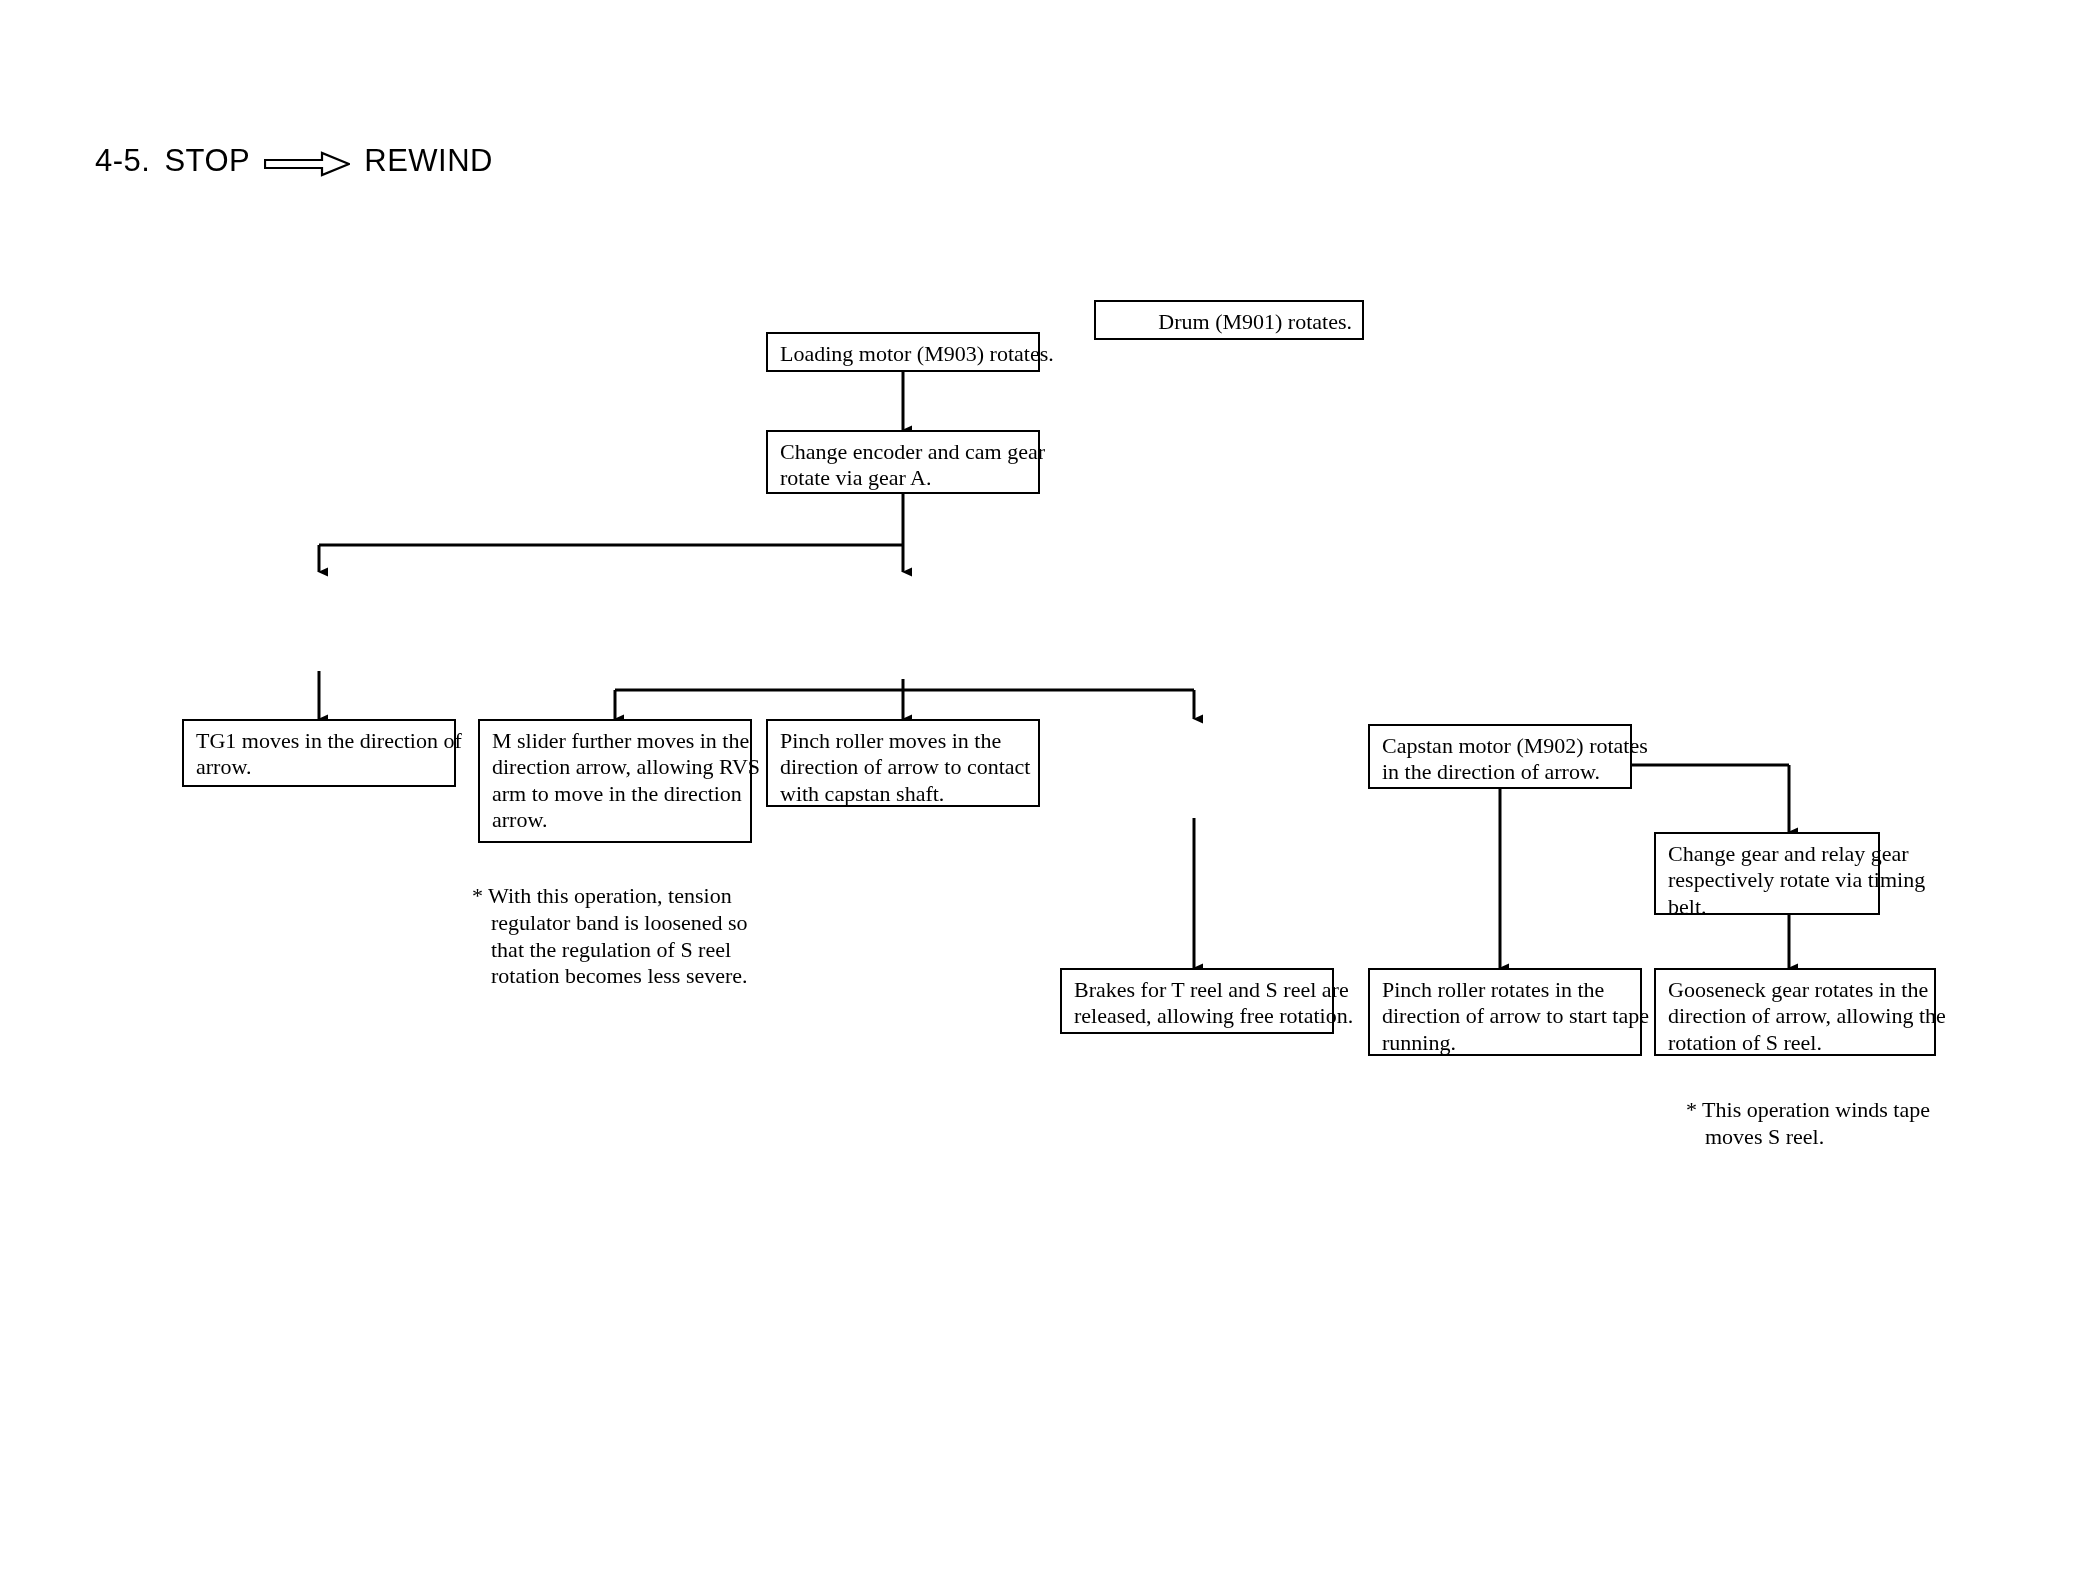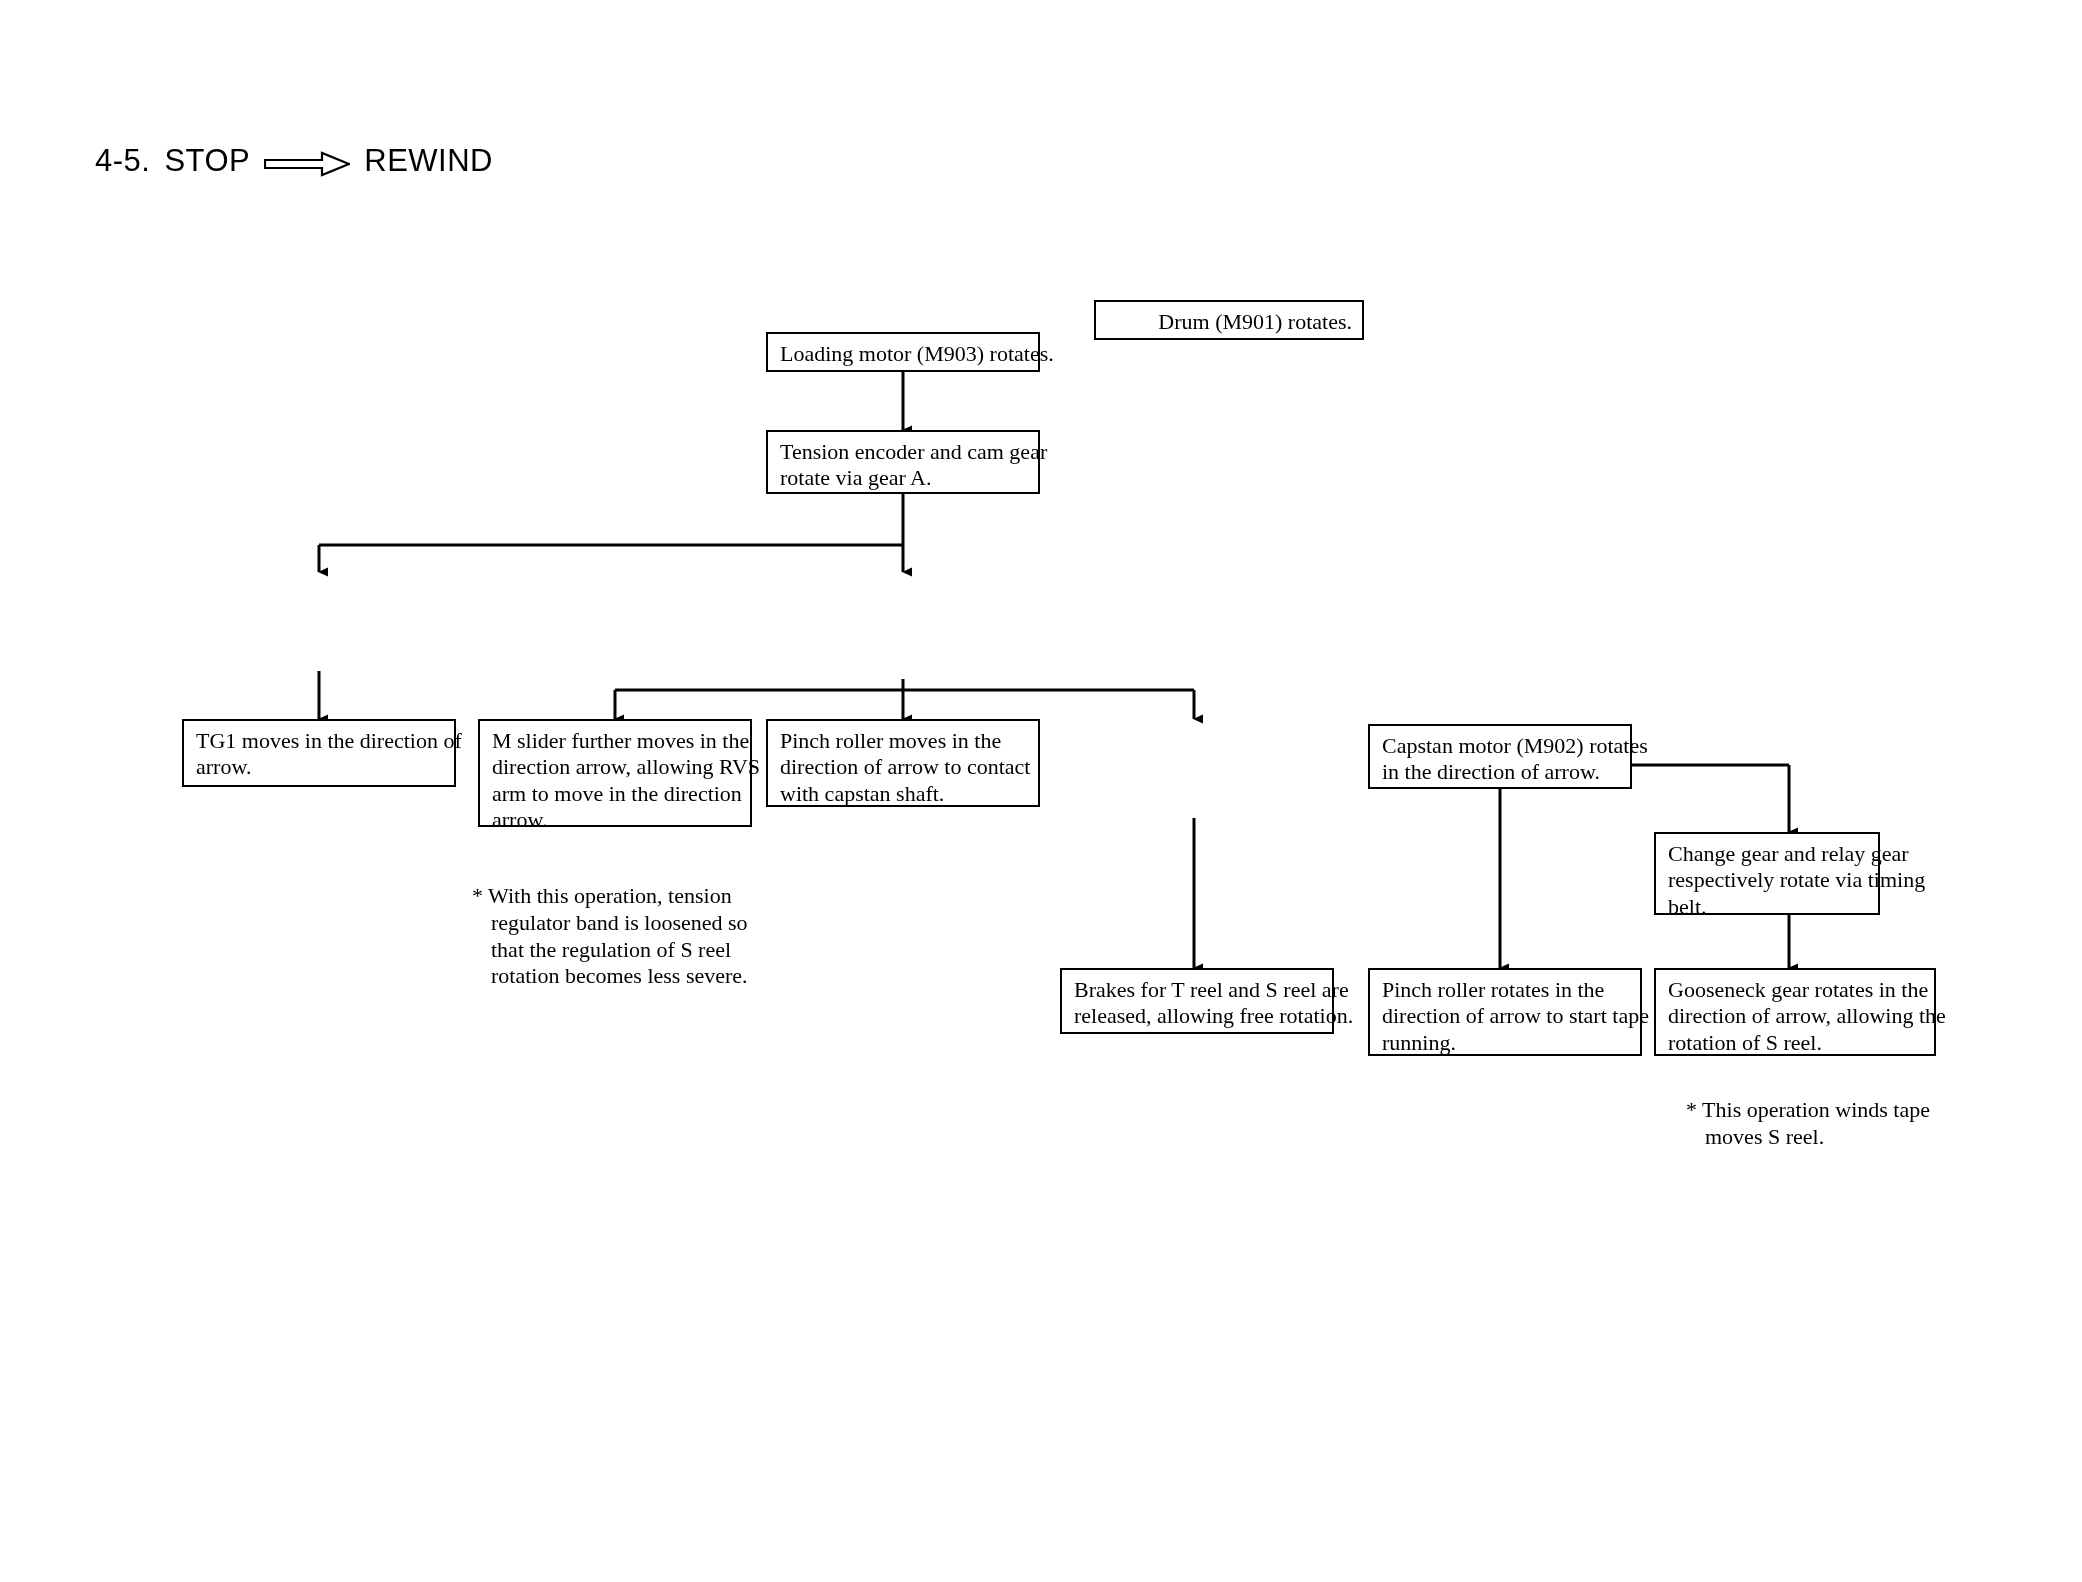--- a/index.html
+++ b/index.html
@@ -141,32 +141,32 @@
 
   <div class="node" style="left:766px; top:332px; width:274px; height:40px;">
     <span class="line">Loading motor (M903) rotates.</span>
   </div>
 
   <div class="node center" style="left:1094px; top:300px; width:270px; height:40px;">
     <span class="line">Drum (M901) rotates.</span>
   </div>
 
   <div class="node" style="left:766px; top:430px; width:274px; height:64px;">
-    <span class="line">Tension encoder and cam gear</span>
+    <span class="line">Change encoder and cam gear</span>
     <span class="line">rotate via gear A.</span>
   </div>
 
 
 
   <div class="node" style="left:182px; top:719px; width:274px; height:68px;">
     <span class="line">TG1 moves in the direction of</span>
     <span class="line">arrow.</span>
   </div>
 
-  <div class="node" style="left:478px; top:719px; width:274px; height:108px;">
+  <div class="node" style="left:478px; top:719px; width:274px; height:124px;">
     <span class="line">M slider further moves in the</span>
     <span class="line">direction arrow, allowing RVS</span>
     <span class="line">arm to move in the direction</span>
     <span class="line">arrow.</span>
   </div>
 
   <div class="node" style="left:766px; top:719px; width:274px; height:88px;">
     <span class="line">Pinch roller moves in the</span>
     <span class="line">direction of arrow to contact</span>
     <span class="line">with capstan shaft.</span>

